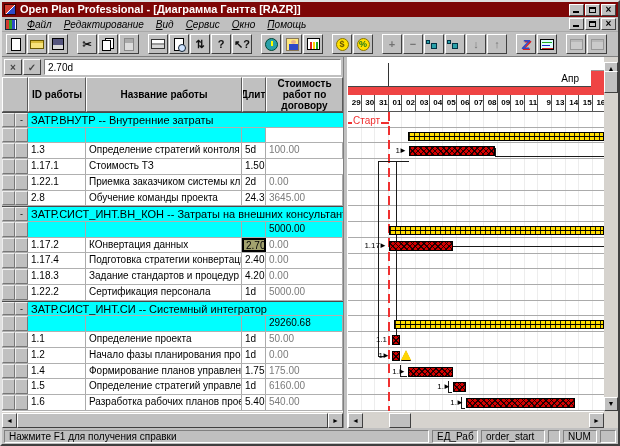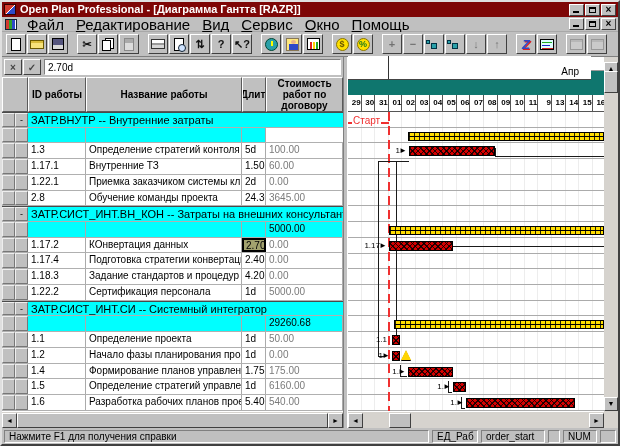--- a/index.html
+++ b/index.html
@@ -1,18 +1,18 @@
 <!DOCTYPE html>
 <html><head>
 <meta charset="utf-8">
 <style>
   html,body{margin:0;padding:0;background:#777;}
   *{box-sizing:border-box;}
   .window{
-    position:relative;width:620px;height:446px;background:#0f766e;
+    position:relative;width:620px;height:446px;background:#ef4444;
     border:2px solid;border-color:#dfdfdf #404040 #404040 #dfdfdf;
     font-family:"Liberation Sans",sans-serif;overflow:hidden;padding-left:16px;
   }
   
   .titlebar{position:absolute;left:0;top:0;right:0;height:15px;background:#7e0606;
     display:flex;align-items:center;padding:0 2px;color:#fff;}
   .app-ico{width:12px;height:11px;margin-right:4px;border:1px solid #300;
     background:linear-gradient(135deg,#d23a2e 0 48%,#fff 48% 55%,#2e49c8 55%);}
   .titletext{font-size:11px;font-weight:bold;white-space:nowrap;line-height:13px;}
   .winbtns{margin-left:auto;display:flex;gap:1px;}
@@ -22,21 +22,21 @@
   .wbtn .rest{position:absolute;left:3px;top:2px;width:7px;height:6px;border:1px solid #000;
     border-top-width:2px;background:#c0c0c0;}
   .wbtn .xx{position:absolute;left:0;top:-1px;width:100%;text-align:center;
     font-size:10px;font-weight:bold;color:#000;line-height:12px;}
   
   .menubar{position:absolute;left:0;top:15px;right:0;height:15px;background:#c0c0c0;
     display:flex;align-items:center;padding:0 2px;border-bottom:1px solid #a8a8a8;}
   .child-ico{width:12px;height:11px;margin:0 4px 0 1px;border:1px solid #123;background:
     repeating-linear-gradient(90deg,#d23a2e 0 3px,#2ca02c 3px 6px,#2e49c8 6px 9px,#fff 9px 11px);}
   .menu-items{display:flex;}
-  .menu-item{display:inline-block;font-size:15px;color:#000;padding:1px 6px;cursor:default;}
+  .menu-item{display:inline-block;font-size:10px;color:#000;padding:1px 6px;cursor:default;font-style:italic;}
   .menu-item::first-letter{text-decoration:underline;}
   
   .toolbar{position:absolute;left:0;top:30px;right:0;height:25px;background:#c0c0c0;
     display:flex;align-items:center;padding-left:4px;border-bottom:1px solid #808080;}
   .tbgroup{display:flex;margin-right:8px;}
   .tbtn{width:20px;height:20px;margin-right:1px;background:#c0c0c0;border:1px solid;
     border-color:#fff #404040 #404040 #fff;display:flex;align-items:center;justify-content:center;
     padding:0;position:relative;cursor:default;}
   .tbtn.off .tbico{filter:grayscale(1) opacity(.45);}
   .tbico{display:flex;align-items:center;justify-content:center;font-size:11px;line-height:1;color:#111;}
@@ -100,21 +100,21 @@
   .trow.grp .glabel{background:#00ffff;width:315px;font-size:11px;padding:1px 2px 0 3px;
     white-space:nowrap;overflow:hidden;border-right:none;color:#000;}
   .trow.sum .tcell{background:#00ffff;color:#000;}
   .selcell{background:#a2a26e;border:2px solid #000;padding:0 1px 0 2px;color:#000;}
   
   .splitter{position:absolute;left:341px;top:55px;width:5px;height:371px;background:#c0c0c0;
     border-left:1px solid #808080;border-right:1px solid #fff;}
   
   .gtop{position:absolute;left:346px;top:55px;width:256px;height:14px;background:#fff;
     border-bottom:1px solid #9a9a9a;}
-  .gmonth{position:absolute;left:346px;top:54px;width:243px;height:24px;background:#fff;
+  .gmonth{position:absolute;left:346px;top:61px;width:243px;height:24px;background:#fff;
     border-bottom:1px solid #444;}
   .gmonth .mlabel{position:absolute;right:12px;bottom:2px;font-size:10px;color:#000;}
   .gmonth .mline{position:absolute;left:40px;top:0;width:1px;height:100%;background:#333;}
   .gdays{position:absolute;left:346px;top:93px;width:256px;height:17px;background:#fff;
     display:flex;overflow:hidden;border-bottom:1px solid #555;}
   .dcell{width:13.6px;flex:none;border-right:1px solid #555;border-left:1px solid #fff;
     font-size:8px;font-weight:bold;text-align:right;line-height:16px;color:#000;}
   .gbody{position:absolute;left:346px;top:110px;width:256px;height:299px;background:#fff;overflow:hidden;
     background-image:repeating-linear-gradient(90deg,transparent 0 12.6px,rgba(0,0,0,0.07) 12.6px 13.6px);}
   .grow{position:absolute;left:0;width:100%;height:15.73px;border-bottom:1px solid #ababab;}
@@ -332,23 +332,22 @@
         <div class="gcell"></div>
         <div class="tcell c-id">1.3</div>
         <div class="tcell c-name">Определение стратегий контоля и отч</div>
         <div class="tcell c-dur">5d</div>
         <div class="tcell c-cost">100.00</div>
       </div>
       <div class="trow task">
         <div class="gcell"></div>
         <div class="gcell"></div>
         <div class="tcell c-id">1.17.1</div>
-        <div class="tcell c-name">Внутренние ТЗ</div>
+        <div class="tcell c-name">Стоимость ТЗ</div>
         <div class="tcell c-dur">1.50d</div>
-        <div class="tcell c-cost">60.00</div>
       </div>
       <div class="trow task">
         <div class="gcell"></div>
         <div class="gcell"></div>
         <div class="tcell c-id">1.22.1</div>
         <div class="tcell c-name">Приемка заказчиком системы клиент</div>
         <div class="tcell c-dur">2d</div>
         <div class="tcell c-cost">0.00</div>
       </div>
       <div class="trow task">

